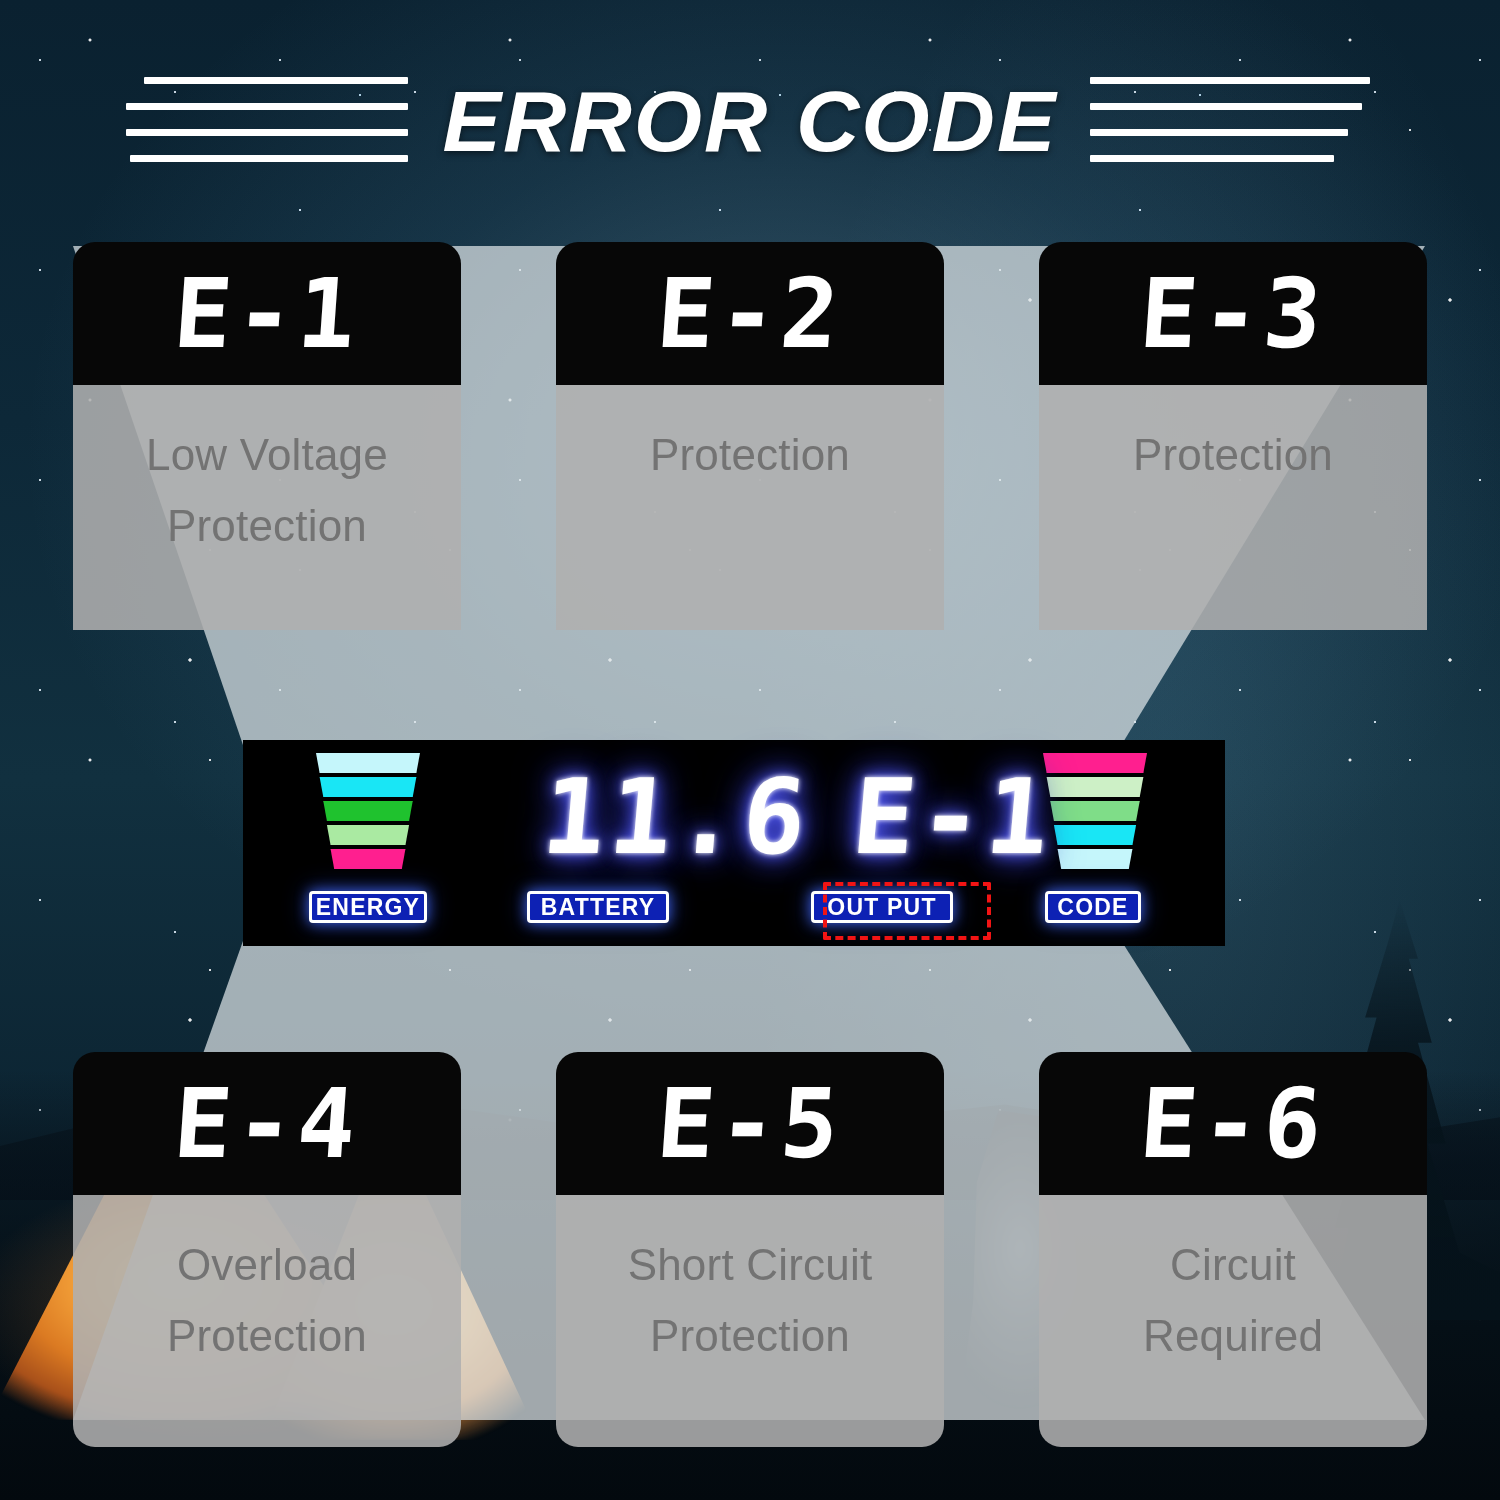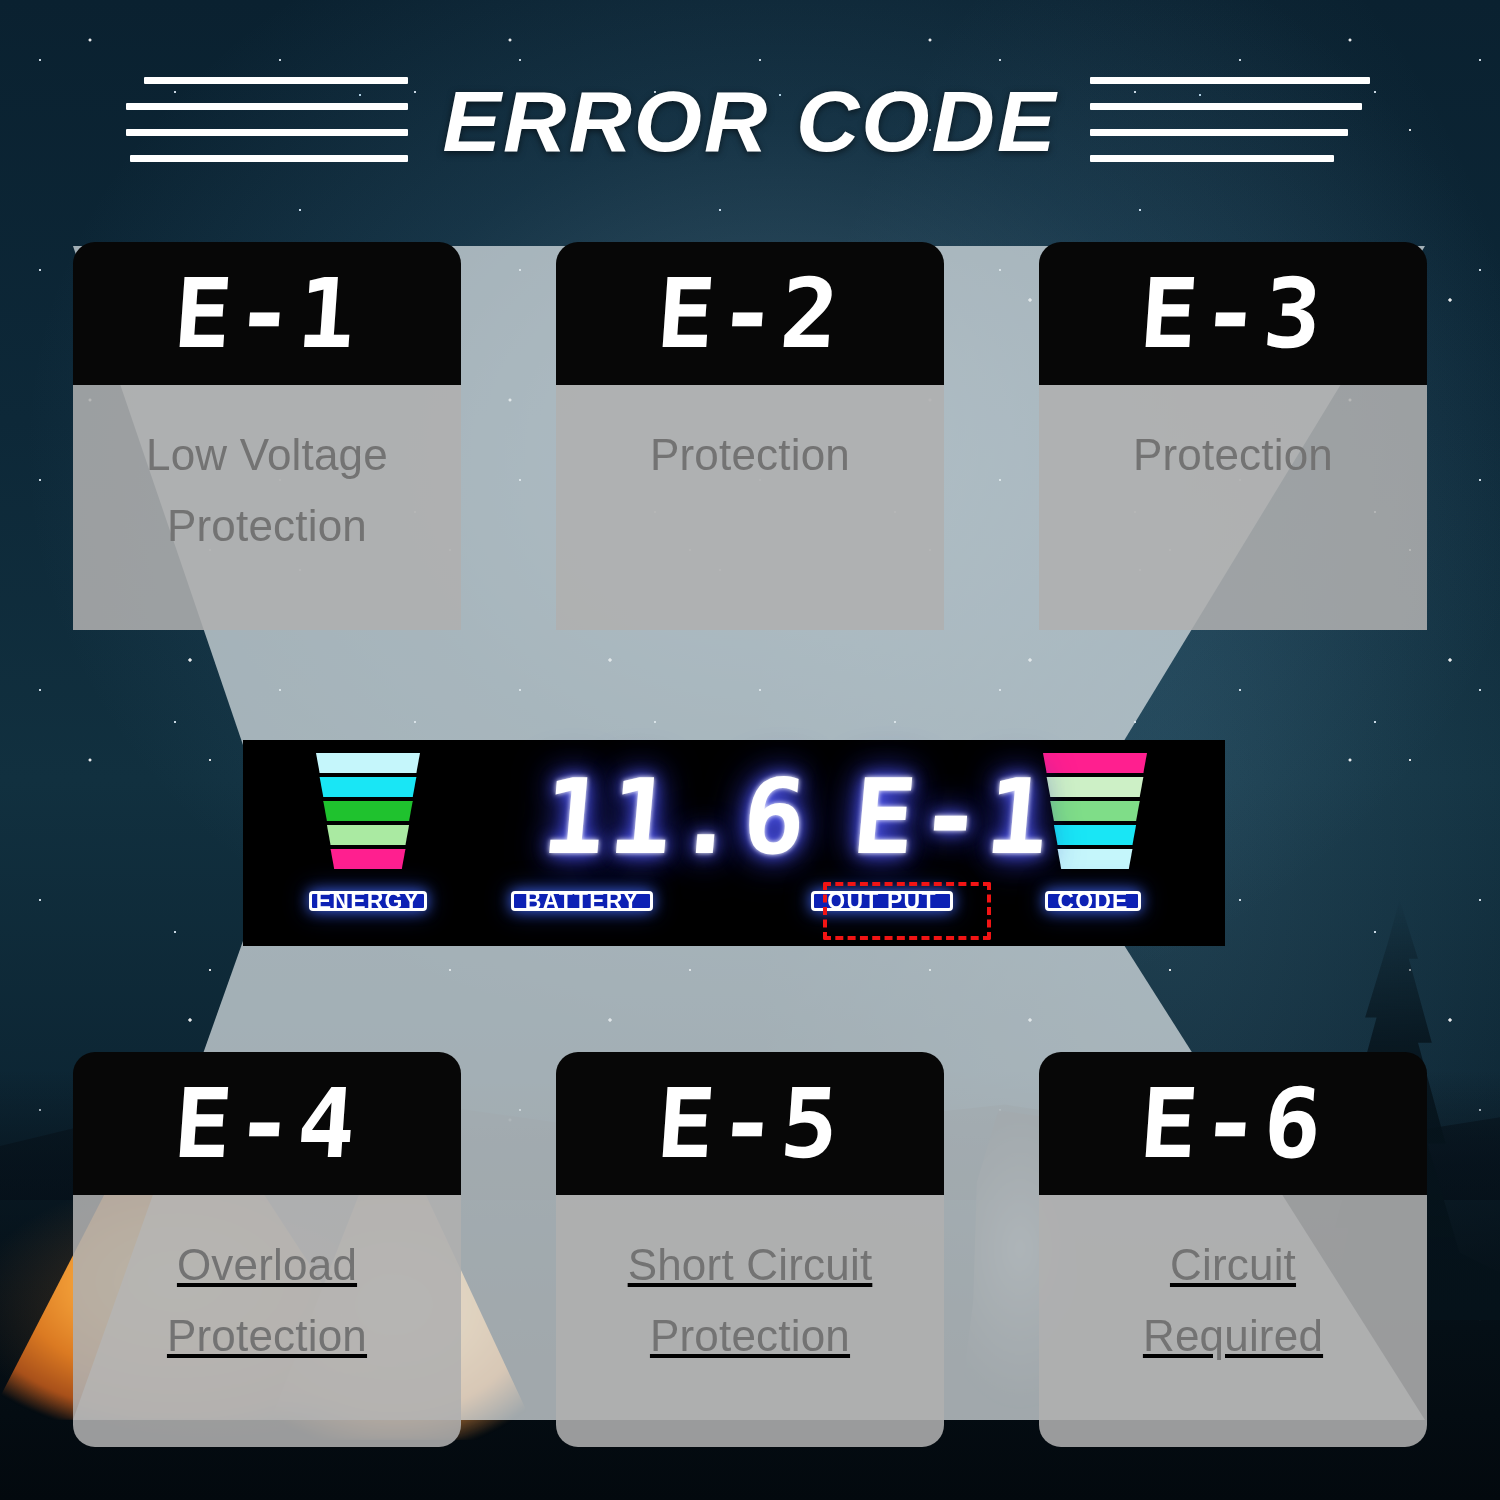--- a/index.html
+++ b/index.html
@@ -162,21 +162,21 @@
     font-size:44px;
     line-height:1.62;
     letter-spacing:.2px;
     white-space:nowrap;
   }
   .card.top    { top:242px; height:388px; border-radius:22px 22px 0 0; }
   .card.bottom { top:1052px; height:395px; }
   .card.c1{ left:73px; }  .card.c2{ left:556px; }  .card.c3{ left:1039px; }
   .card.b1{ left:73px; }  .card.b2{ left:556px; }  .card.b3{ left:1039px; }
   .card.top .body{ height:245px; }
-  .card.bottom .body{ height:252px;text-decoration:underline; }
+  .card.bottom .body{ height:252px; }
 
   
   #display{
     position:absolute; left:243px; top:740px; width:982px; height:206px;
     background:#000000;
   }
   .bargraph{ position:absolute; width:104px; height:120px; top:13px; }
   .bargraph.energy{ left:73px; }
   .bargraph.load{ left:800px; }
   .bargraph .seg{
@@ -202,33 +202,33 @@
     color:#ffffff;
     text-shadow:0 0 5px #fff, 0 0 16px #5b63ff, 0 0 30px #3a40d8, 0 0 44px #272ca8;
     letter-spacing:4px;
     transform:skewX(-5deg);
     line-height:1;
   }
   #lcd-battery{ left:300px; top:25px; font-size:104px; }
   #lcd-output { left:610px; top:25px; font-size:104px; }
 
   .lcd-label{
-    position:absolute; top:151px; height:20px;
+    position:absolute; top:151px; height:32px;
     background:#0d21b4;
     border:3px solid #ffffff;
     border-radius:4px;
     color:#ffffff;
     font-size:23px; font-weight:bold;
     letter-spacing:1.2px;
     display:flex; align-items:center; justify-content:center;
     box-shadow:0 0 14px rgba(70,110,255,.85), 0 0 26px rgba(40,70,220,.5);
     padding:0 9px;
   }
   #lbl-energy { left:66px;  width:118px; }
-  #lbl-battery{ left:268px; width:142px;text-align:center; }
+  #lbl-battery{ left:284px; width:142px;text-align:center; }
   #lbl-output { left:568px; width:142px; }
   #lbl-load   { left:802px; width:96px; }
 
   #output-highlight{
     position:absolute; left:580px; top:142px; width:168px; height:58px;
     border:4px dashed #f21414;
     border-radius:2px;
   }
 </style>
 </head>

